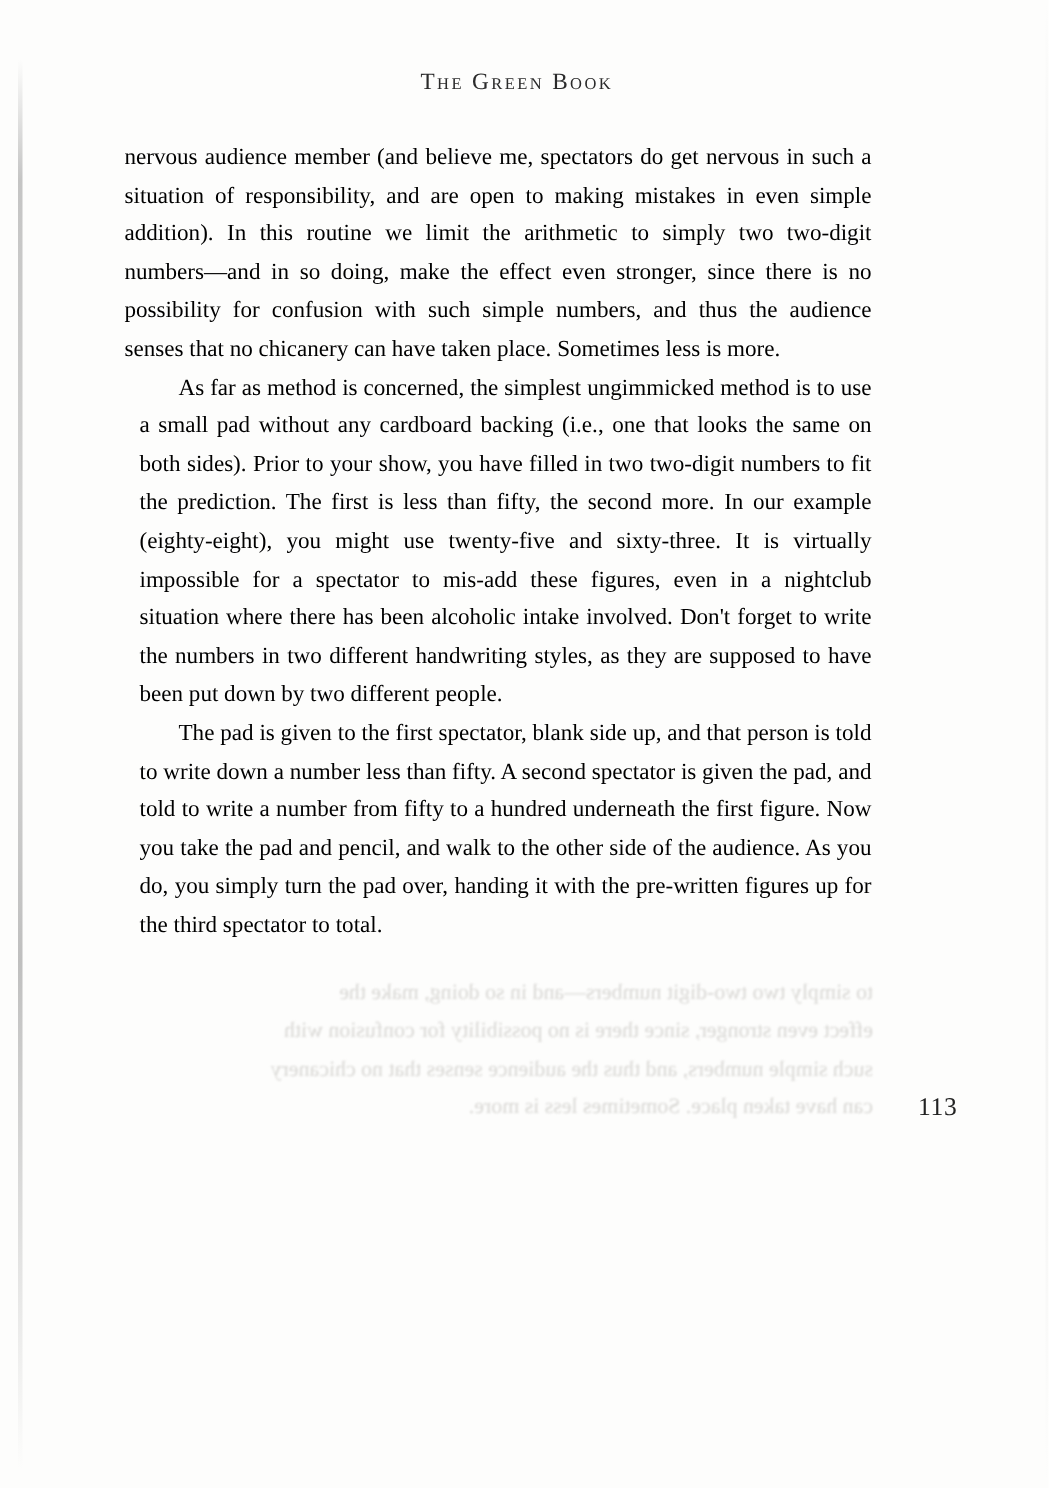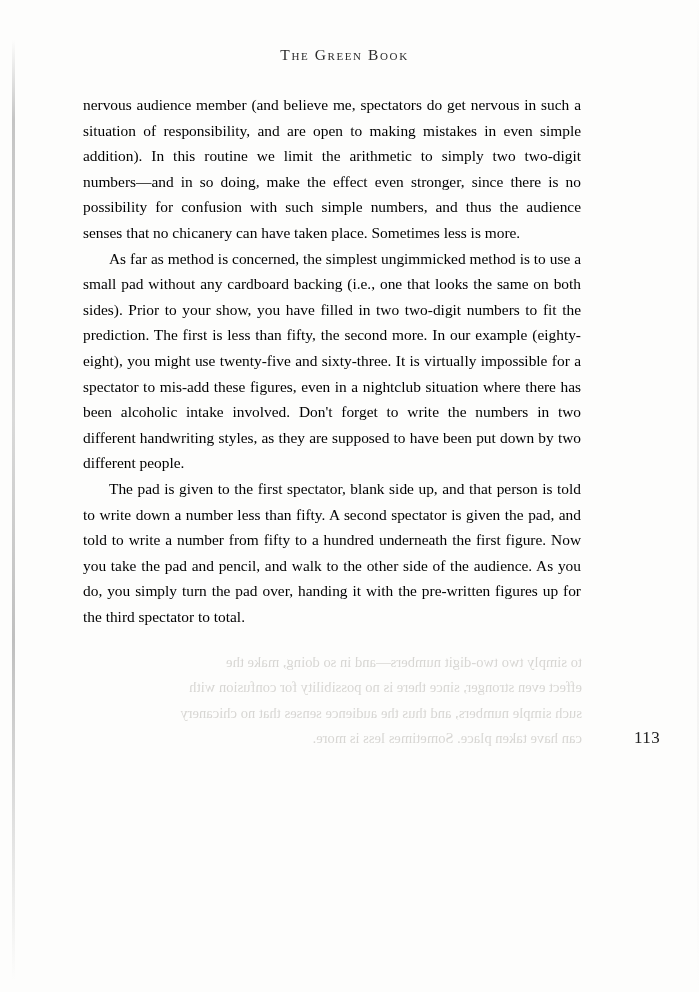--- a/index.html
+++ b/index.html
@@ -77,30 +77,30 @@
     margin: 0;
     font-size: 15.4px;
     line-height: 25.6px;
     text-align: justify;
     text-justify: inter-word;
     color: #000000;
     text-indent: 0;
   }
   p.para + p.para {
     text-indent: 26px;
+    margin-left: 10px;
   }
 
   .folio {
     position: absolute;
     left: 612px;
     top: 728px;
     font-size: 17px;
     color: #222222;
     letter-spacing: 0.5px;
-    margin-left: 22px;
   }
 
   
   .bleed {
     position: absolute;
     left: 88px;
     top: 650px;
     width: 494px;
     font-size: 14.6px;
     line-height: 25.4px;

